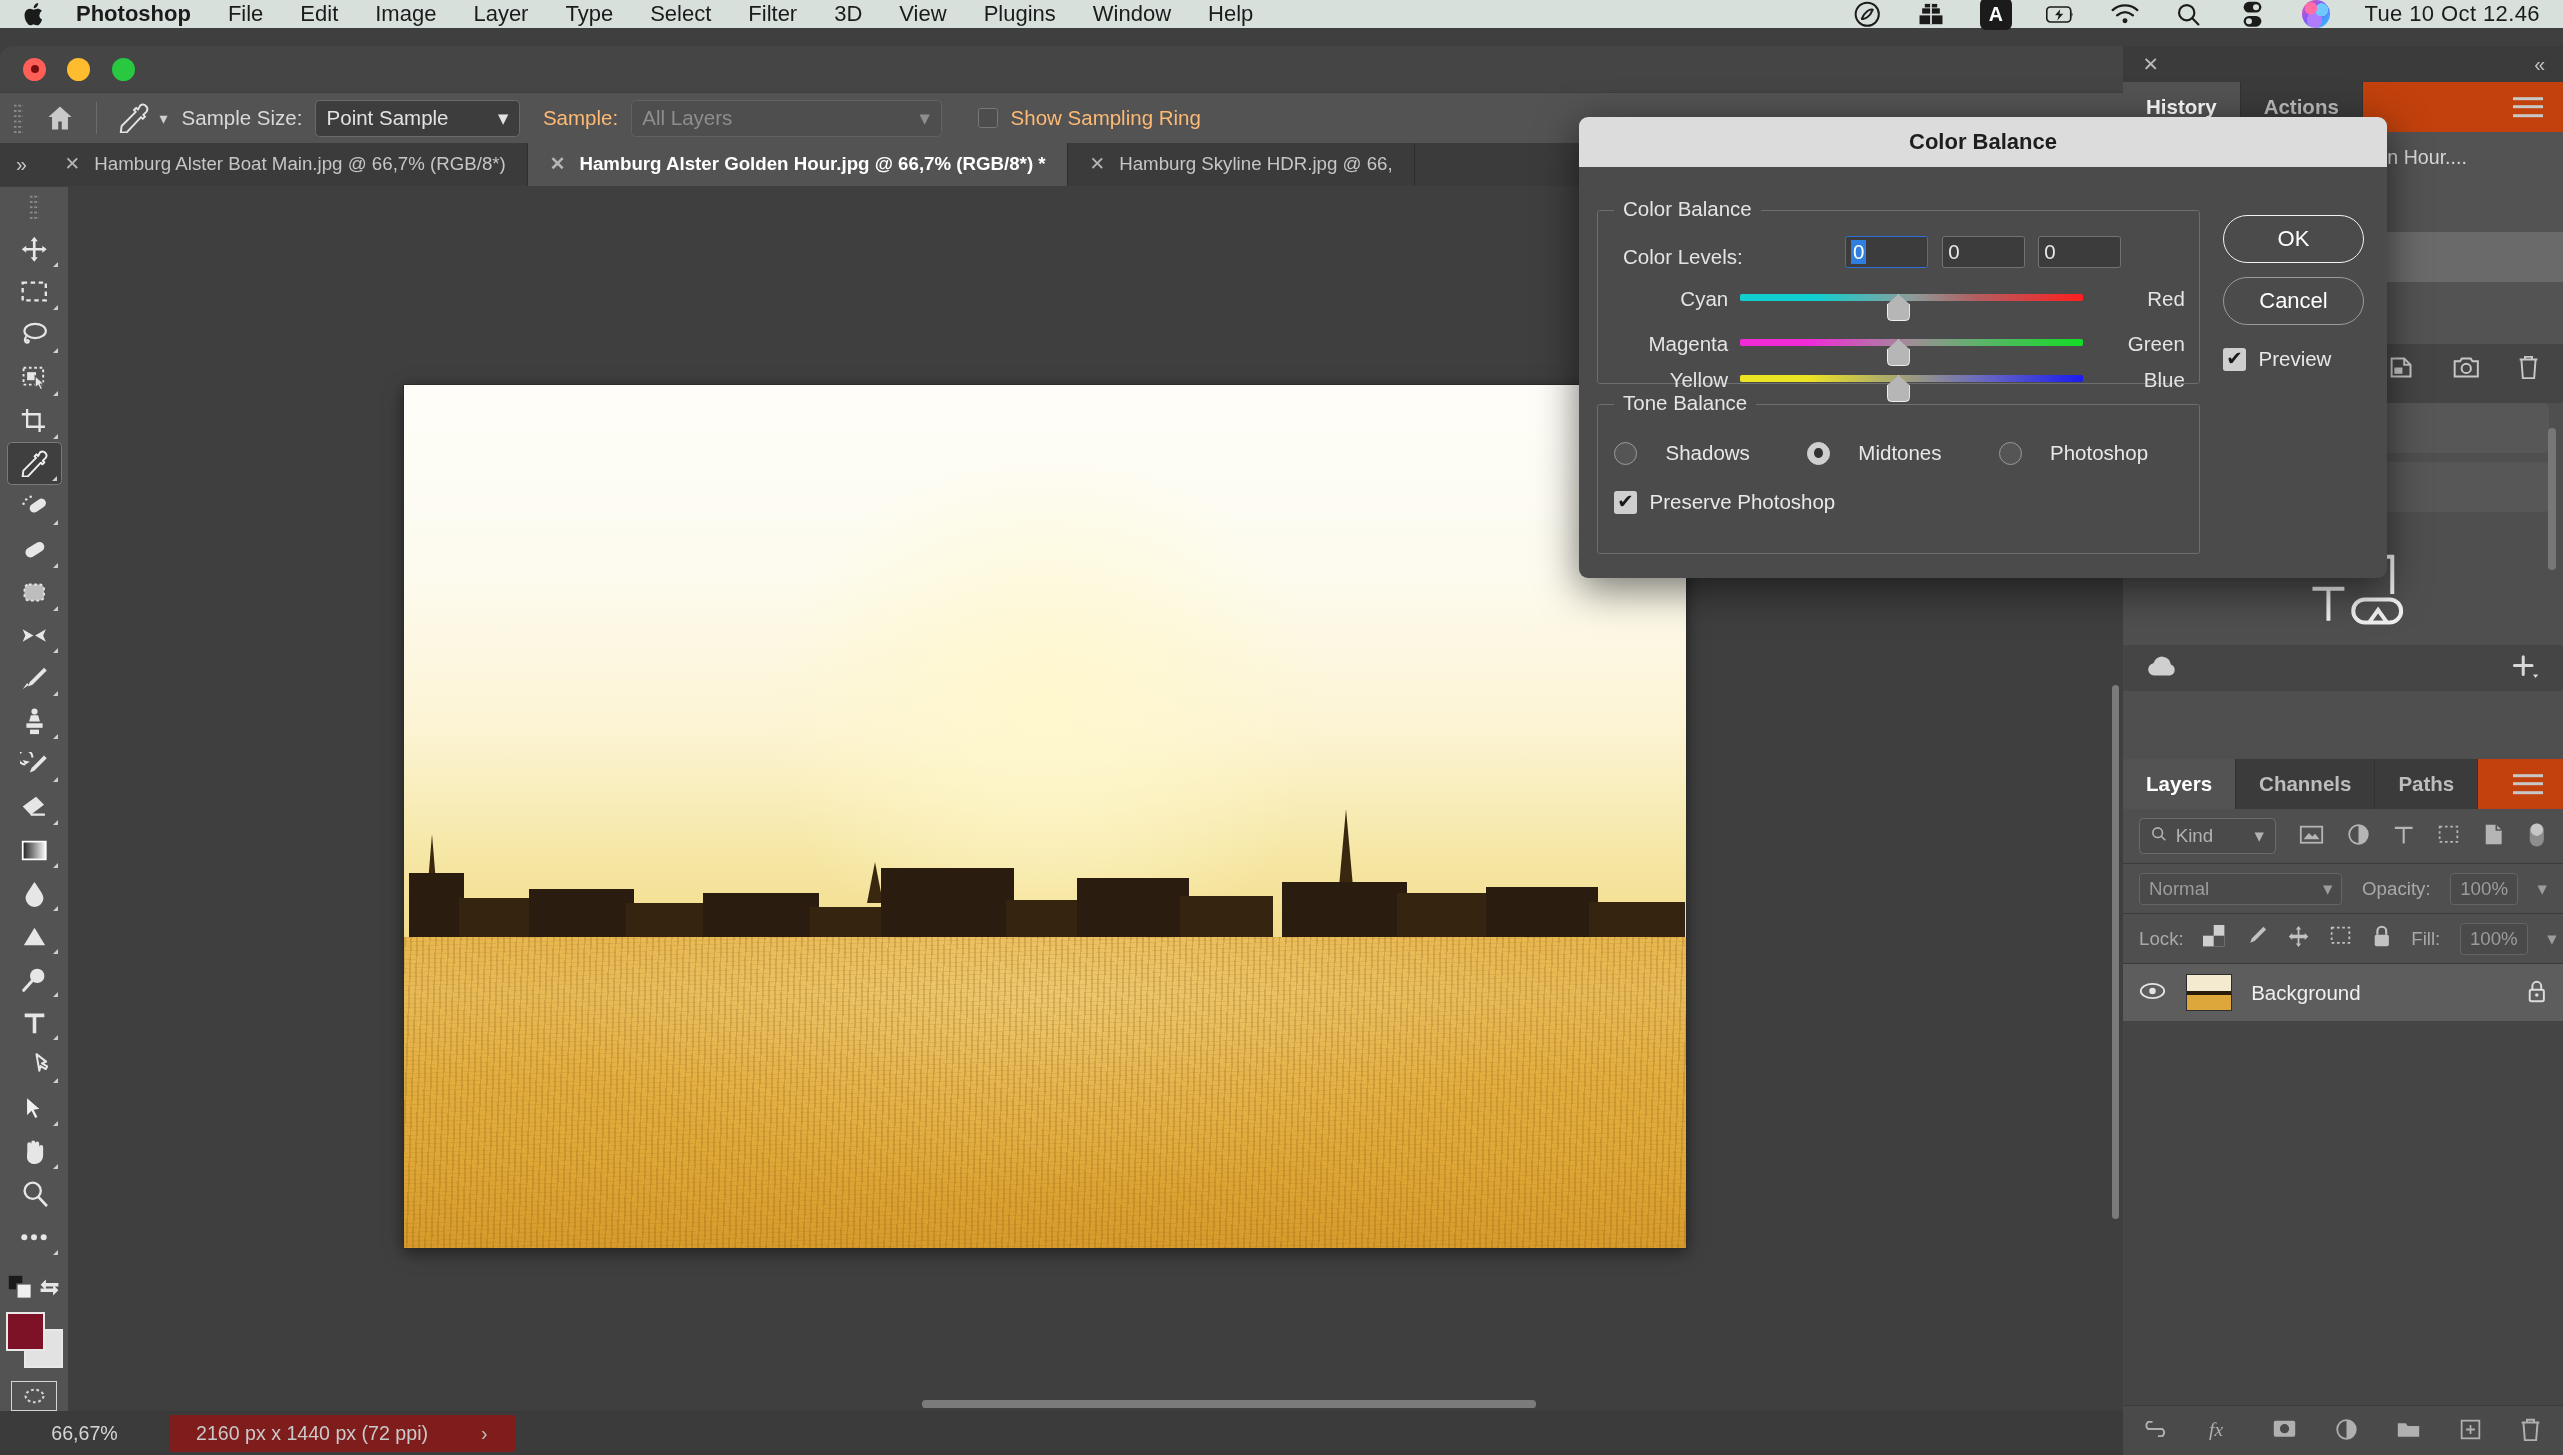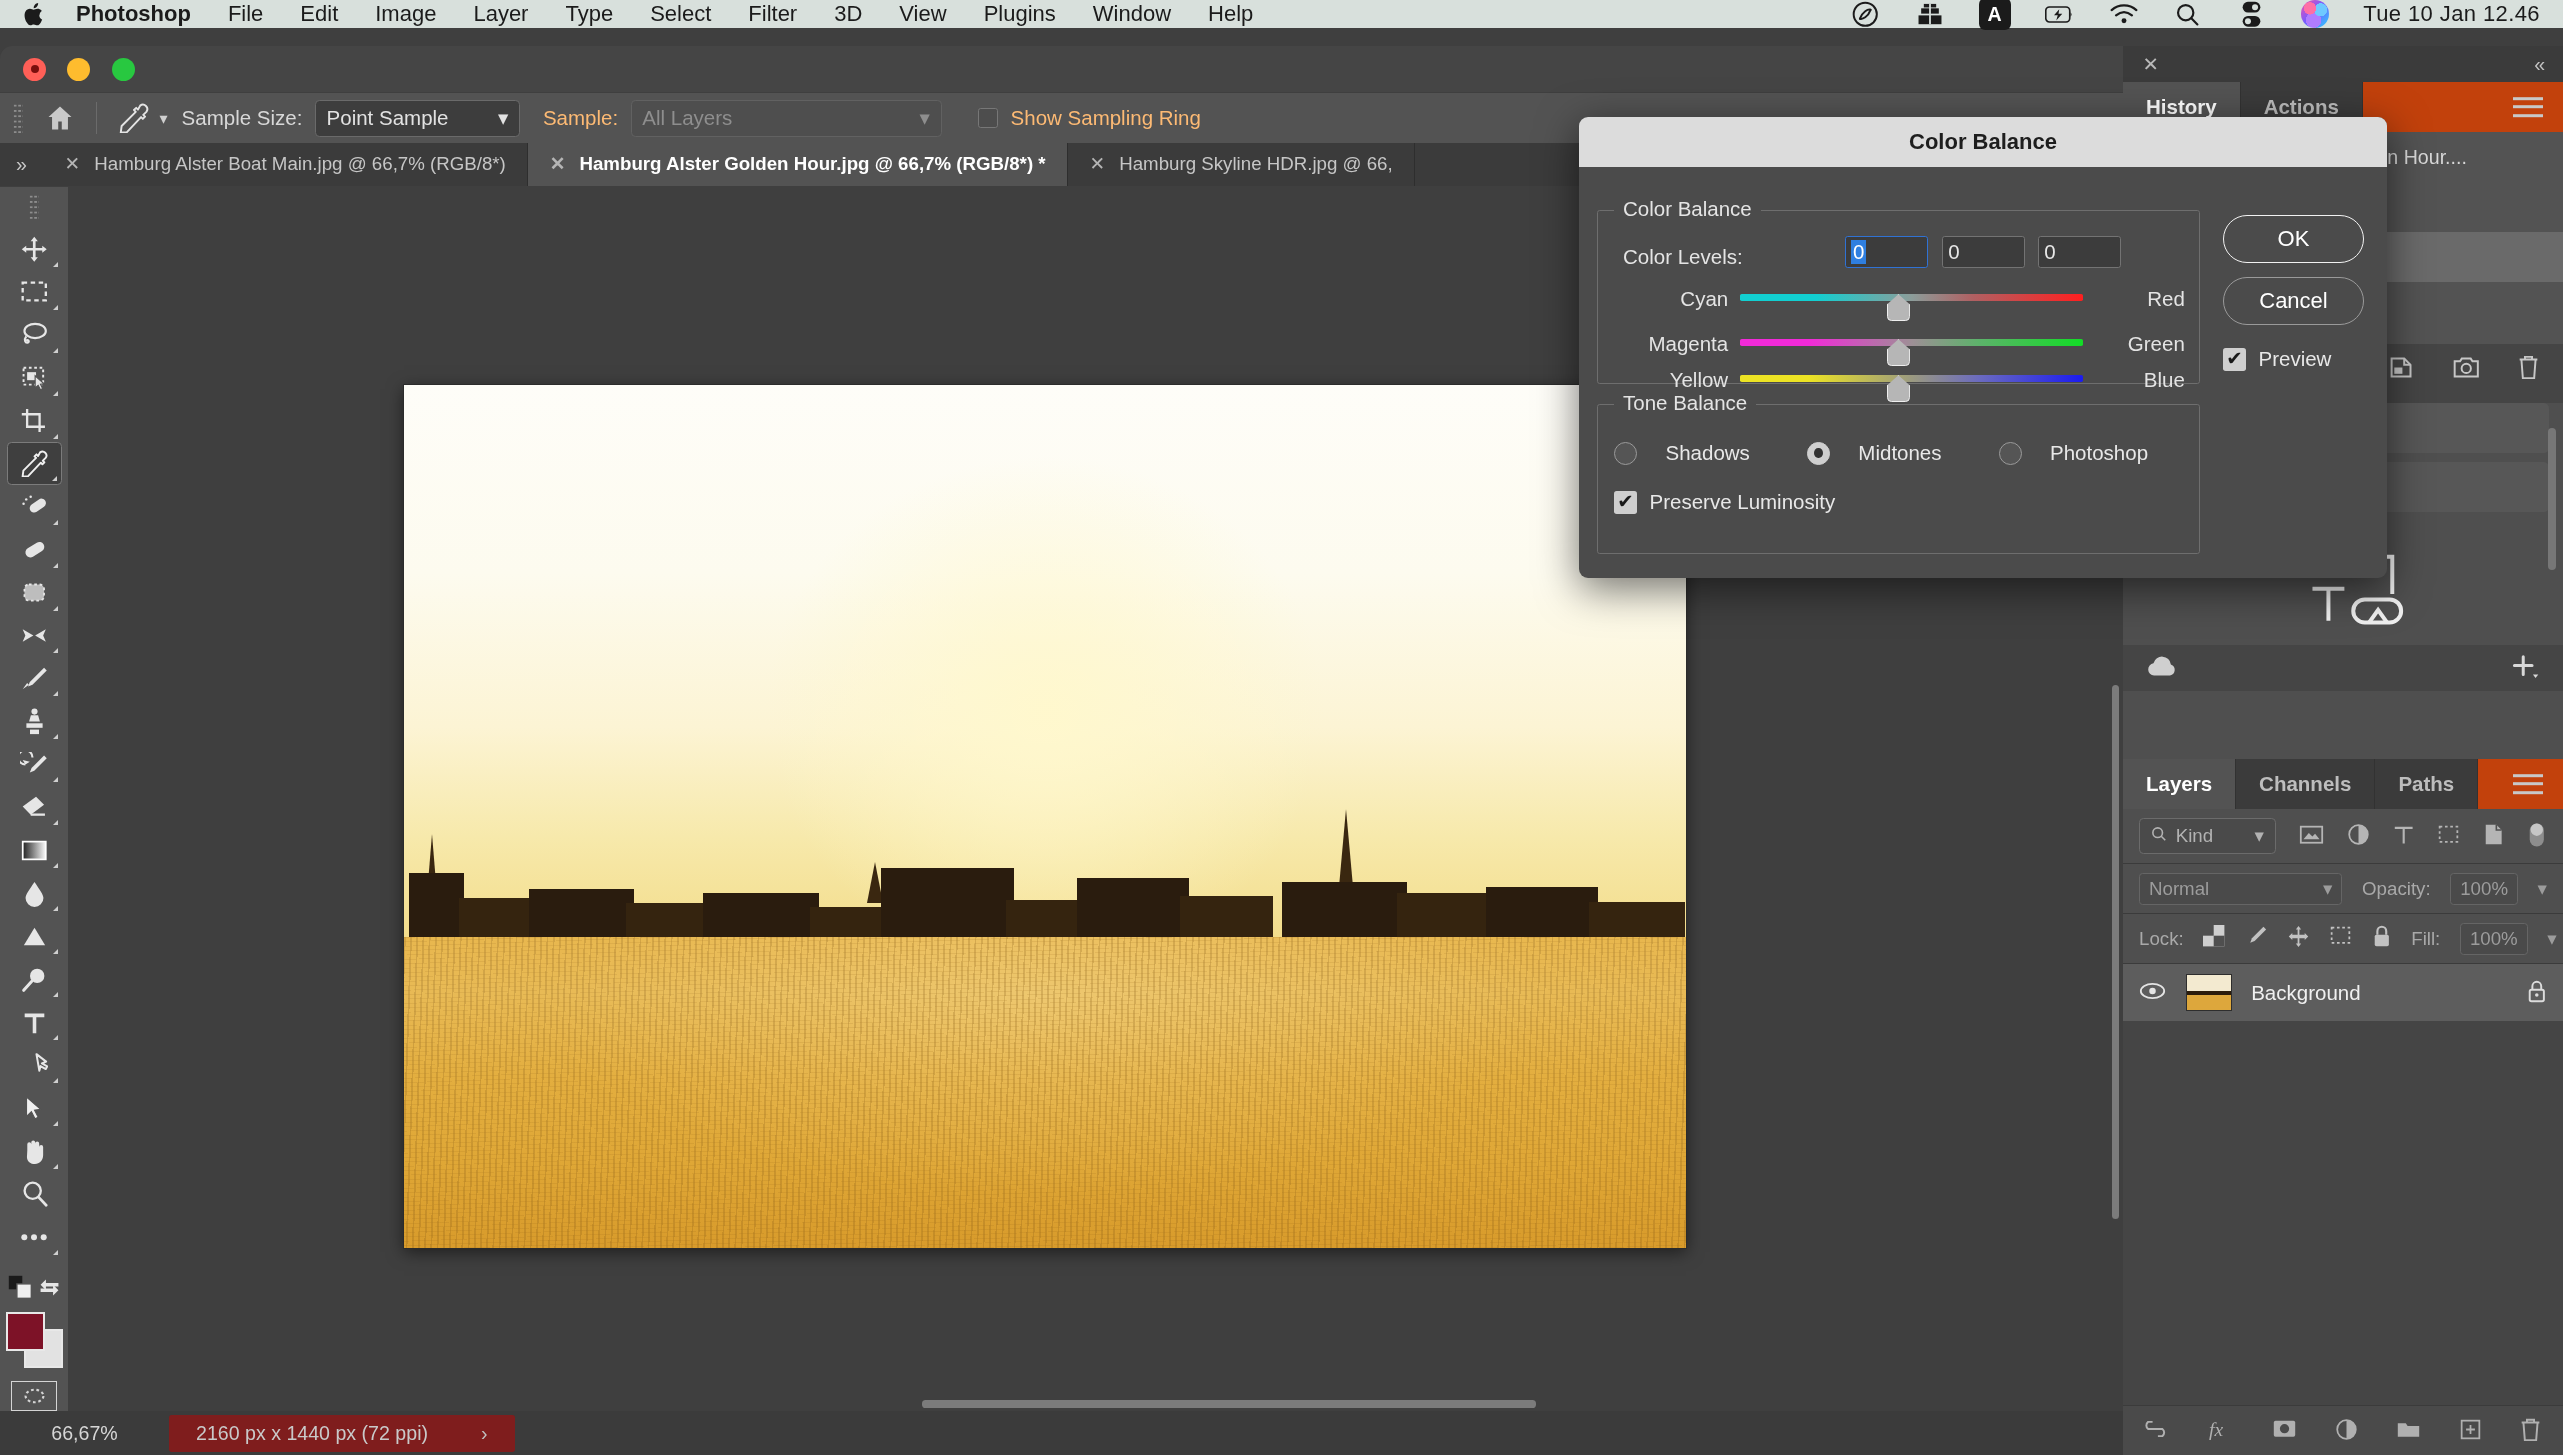--- a/index.html
+++ b/index.html
@@ -284,21 +284,21 @@
     </div>
     <div class="mb-icon">
       <svg width="23" height="28.5" viewBox="0 0 26 32">
           <rect x="3" y="2" width="20" height="12" rx="6" fill="#1b1b1b"></rect>
           <circle cx="17" cy="8" r="3.4" fill="#d8e0dc"></circle>
           <rect x="3" y="18" width="20" height="12" rx="6" fill="#1b1b1b"></rect>
           <circle cx="9" cy="24" r="3.4" fill="#d8e0dc"></circle>
         </svg>
     </div>
     <div class="siri"></div>
-    <div class="mb-clock">Tue 10 Jan  12.46</div>
+    <div class="mb-clock">Tue 10 Oct  12.46</div>
   </div>
 </div>
 
 <div id="ps-title">
   <div class="traffic">
     <div class="tl red"></div>
     <div class="tl yellow"></div>
     <div class="tl green"></div>
   </div>
 </div>
@@ -893,21 +893,21 @@
     <div class="radio-row">
       <span class="radio"></span>
       <span class="rlabel">Shadows</span>
       <span class="radio on"></span>
       <span class="rlabel">Midtones</span>
       <span class="radio"></span>
       <span class="rlabel">Photoshop</span>
     </div>
     <div class="chkrow">
       <span class="chk">✔</span>
-      <span class="rlabel">Preserve Luminosity</span>
+      <span class="rlabel">Preserve Photoshop</span>
     </div>
   </div>
 
   <div class="cb-btn" id="btn-ok">OK</div>
   <div class="cb-btn" id="btn-cancel">Cancel</div>
   <div id="cb-preview">
     <span class="chk">✔</span>
     <span class="rlabel">Preview</span>
   </div>
 </div>

